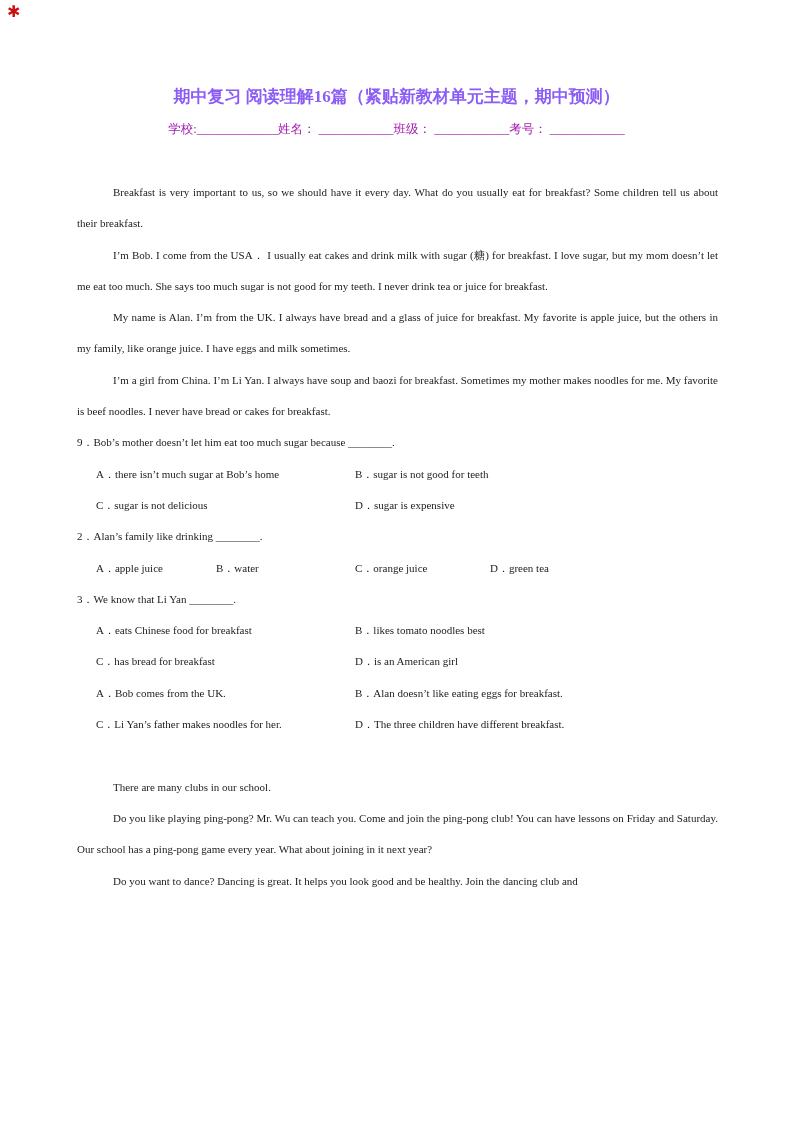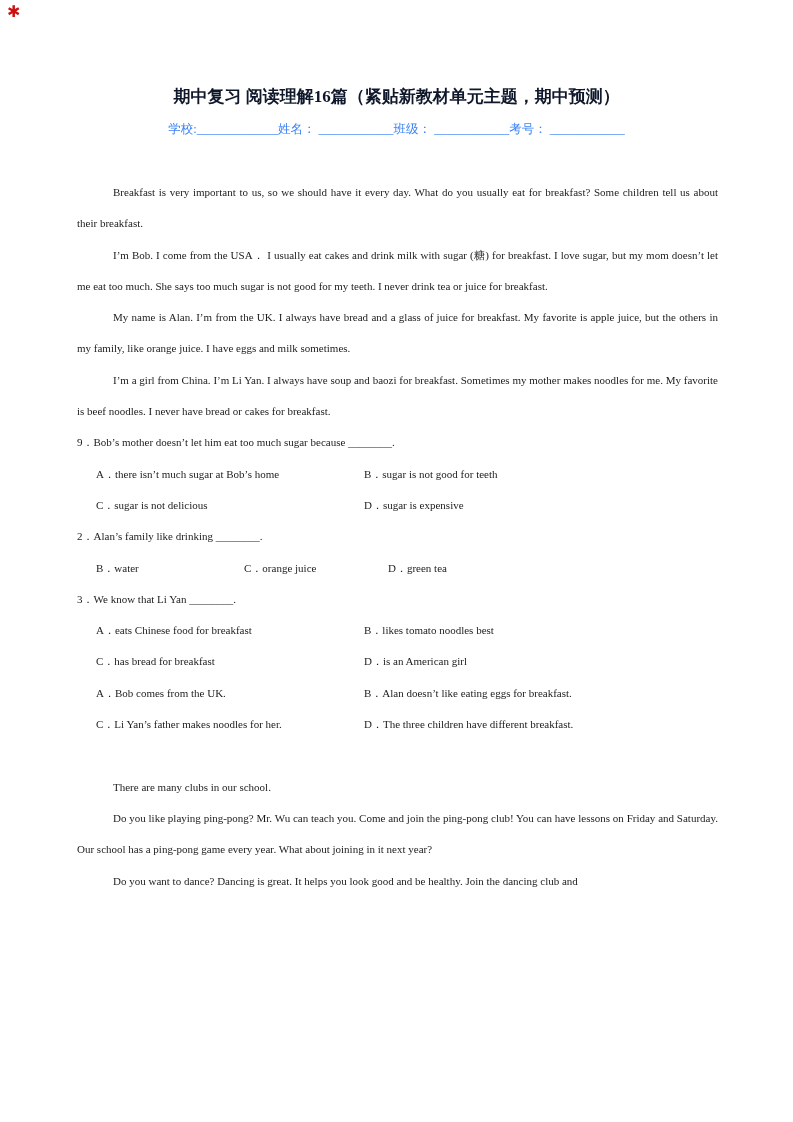--- a/index.html
+++ b/index.html
@@ -20,45 +20,44 @@
     font-size: 16px;
     line-height: 16px;
     font-family: "DejaVu Sans", sans-serif;
   }
   .doc-title {
     margin: 86px 40px 0 40px;
     text-align: center;
     font-size: 17px;
     line-height: 21px;
     font-weight: bold;
-    color: #0f172a;
+    color: #8b5cf6;
     font-family: "Liberation Serif", serif;
   }
   .header-line {
     margin-top: 13px;
     text-align: center;
     font-size: 12.5px;
     line-height: 18px;
-    color: #3b82f6;
+    color: #a21caf;
   }
   .content {
     margin: 39px 75px 0 77px;
     font-size: 11px;
     line-height: 31.3px;
     text-align: justify;
   }
   p.para {
     margin: 0;
     text-indent: 36px;
   }
   .q-stem { margin: 0; }
   .opt-row {
     display: flex;
     padding-left: 19px;
-    gap: 9px;
   }
   .opt { white-space: nowrap; }
   .c2a { width: 259px; flex-shrink: 0; }
   .c4a { width: 120px; flex-shrink: 0; }
   .c4b { width: 139px; flex-shrink: 0; }
   .c4c { width: 135px; flex-shrink: 0; }
   .opt-last { flex: 1; }
   .spacer-line { height: 31.3px; }
   .u { }
   .mt5 { margin-top: 5px; }
@@ -87,20 +86,21 @@
     </div>
     <div class="opt-row">
       <span class="opt c2a">C．sugar is not delicious</span>
       <span class="opt opt-last">D．sugar is expensive</span>
     </div>
   </div>
 
   <div>
     <div class="q-stem">2．Alan’s family like drinking ________.</div>
     <div class="opt-row">
+      <span class="opt c4a">A．apple juice</span>
       <span class="opt c4b">B．water</span>
       <span class="opt c4c">C．orange juice</span>
       <span class="opt opt-last">D．green tea</span>
     </div>
   </div>
 
   <div>
     <div class="q-stem">3．We know that Li Yan ________.</div>
     <div class="opt-row">
       <span class="opt c2a">A．eats Chinese food for breakfast</span>

